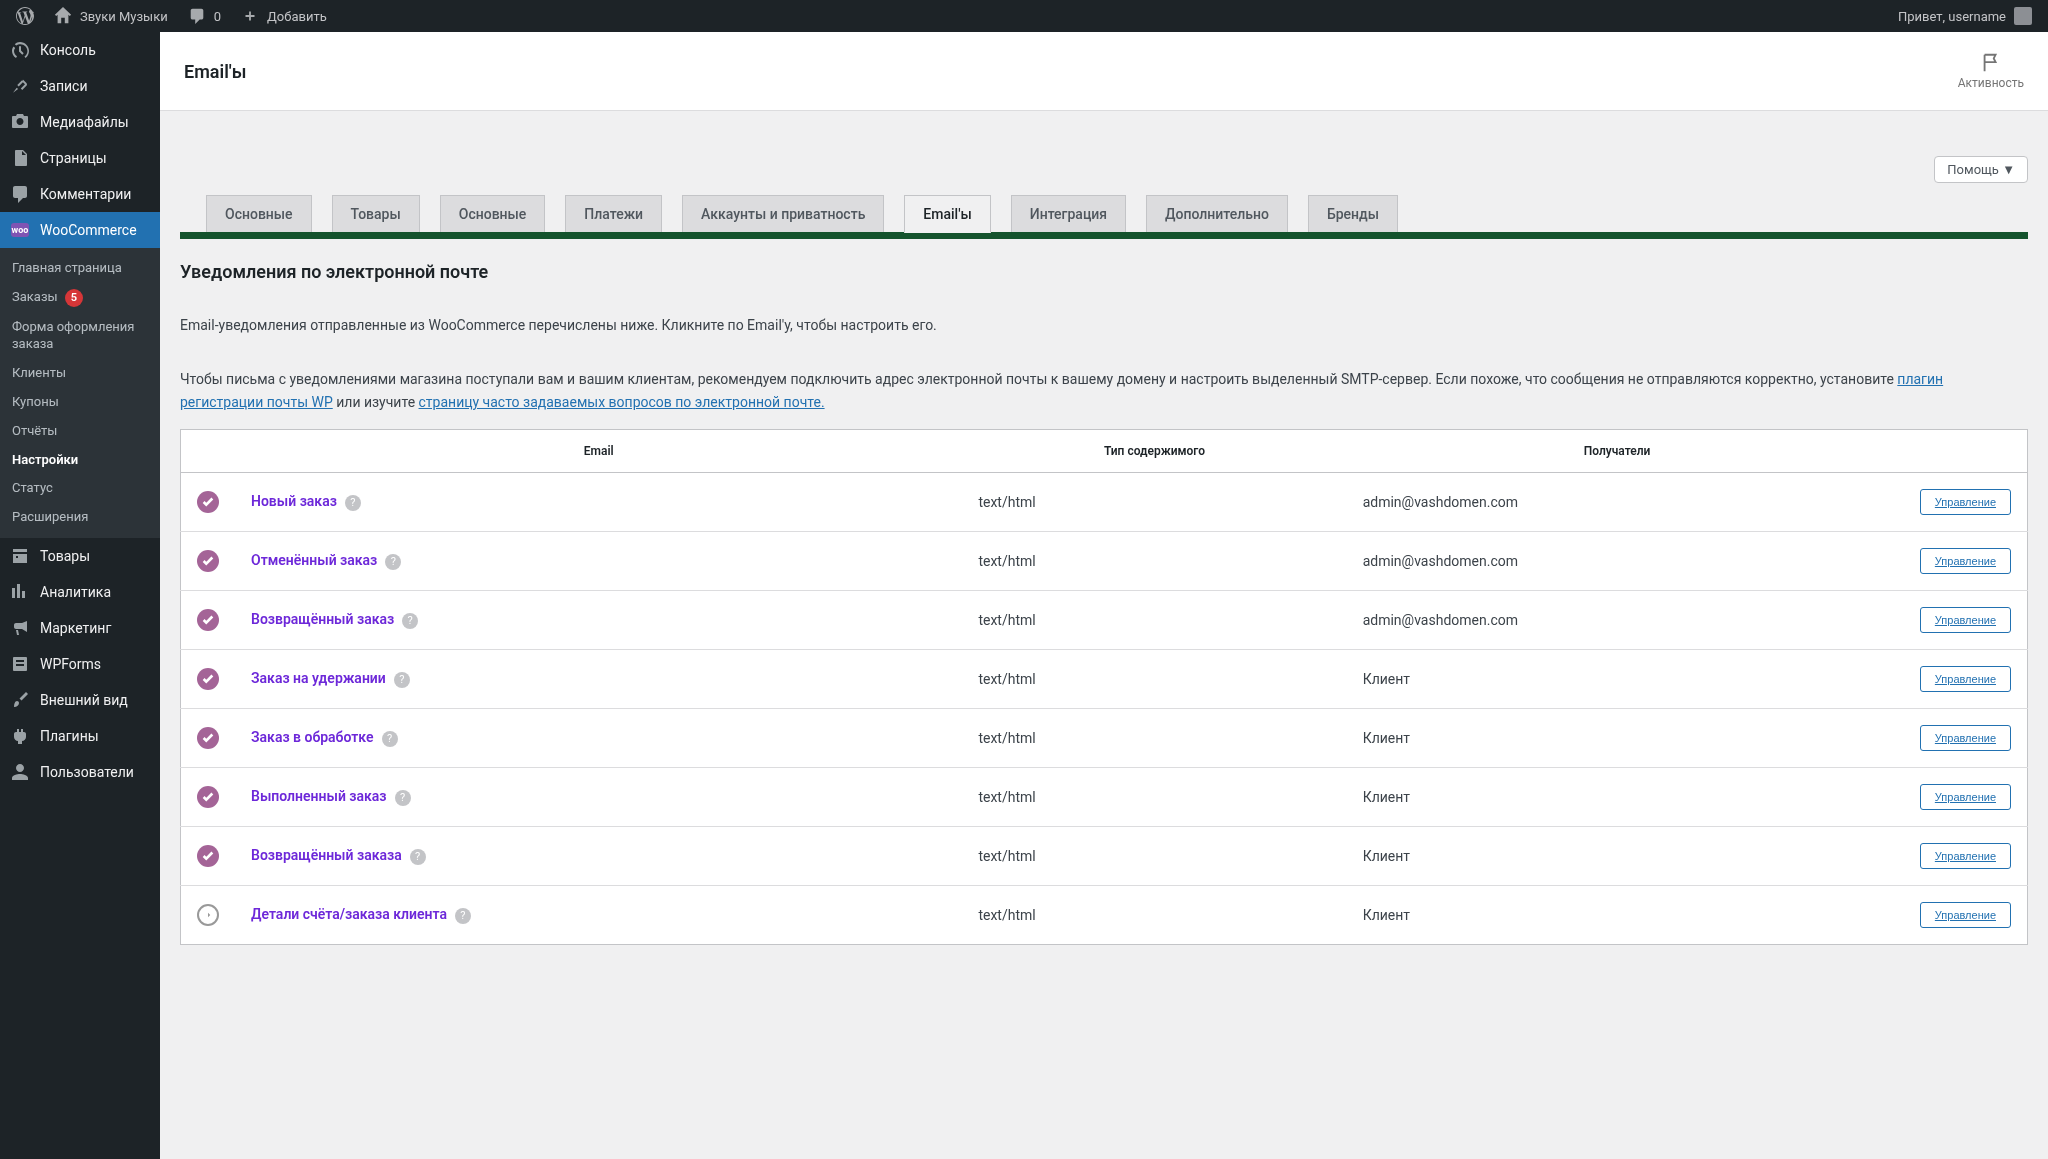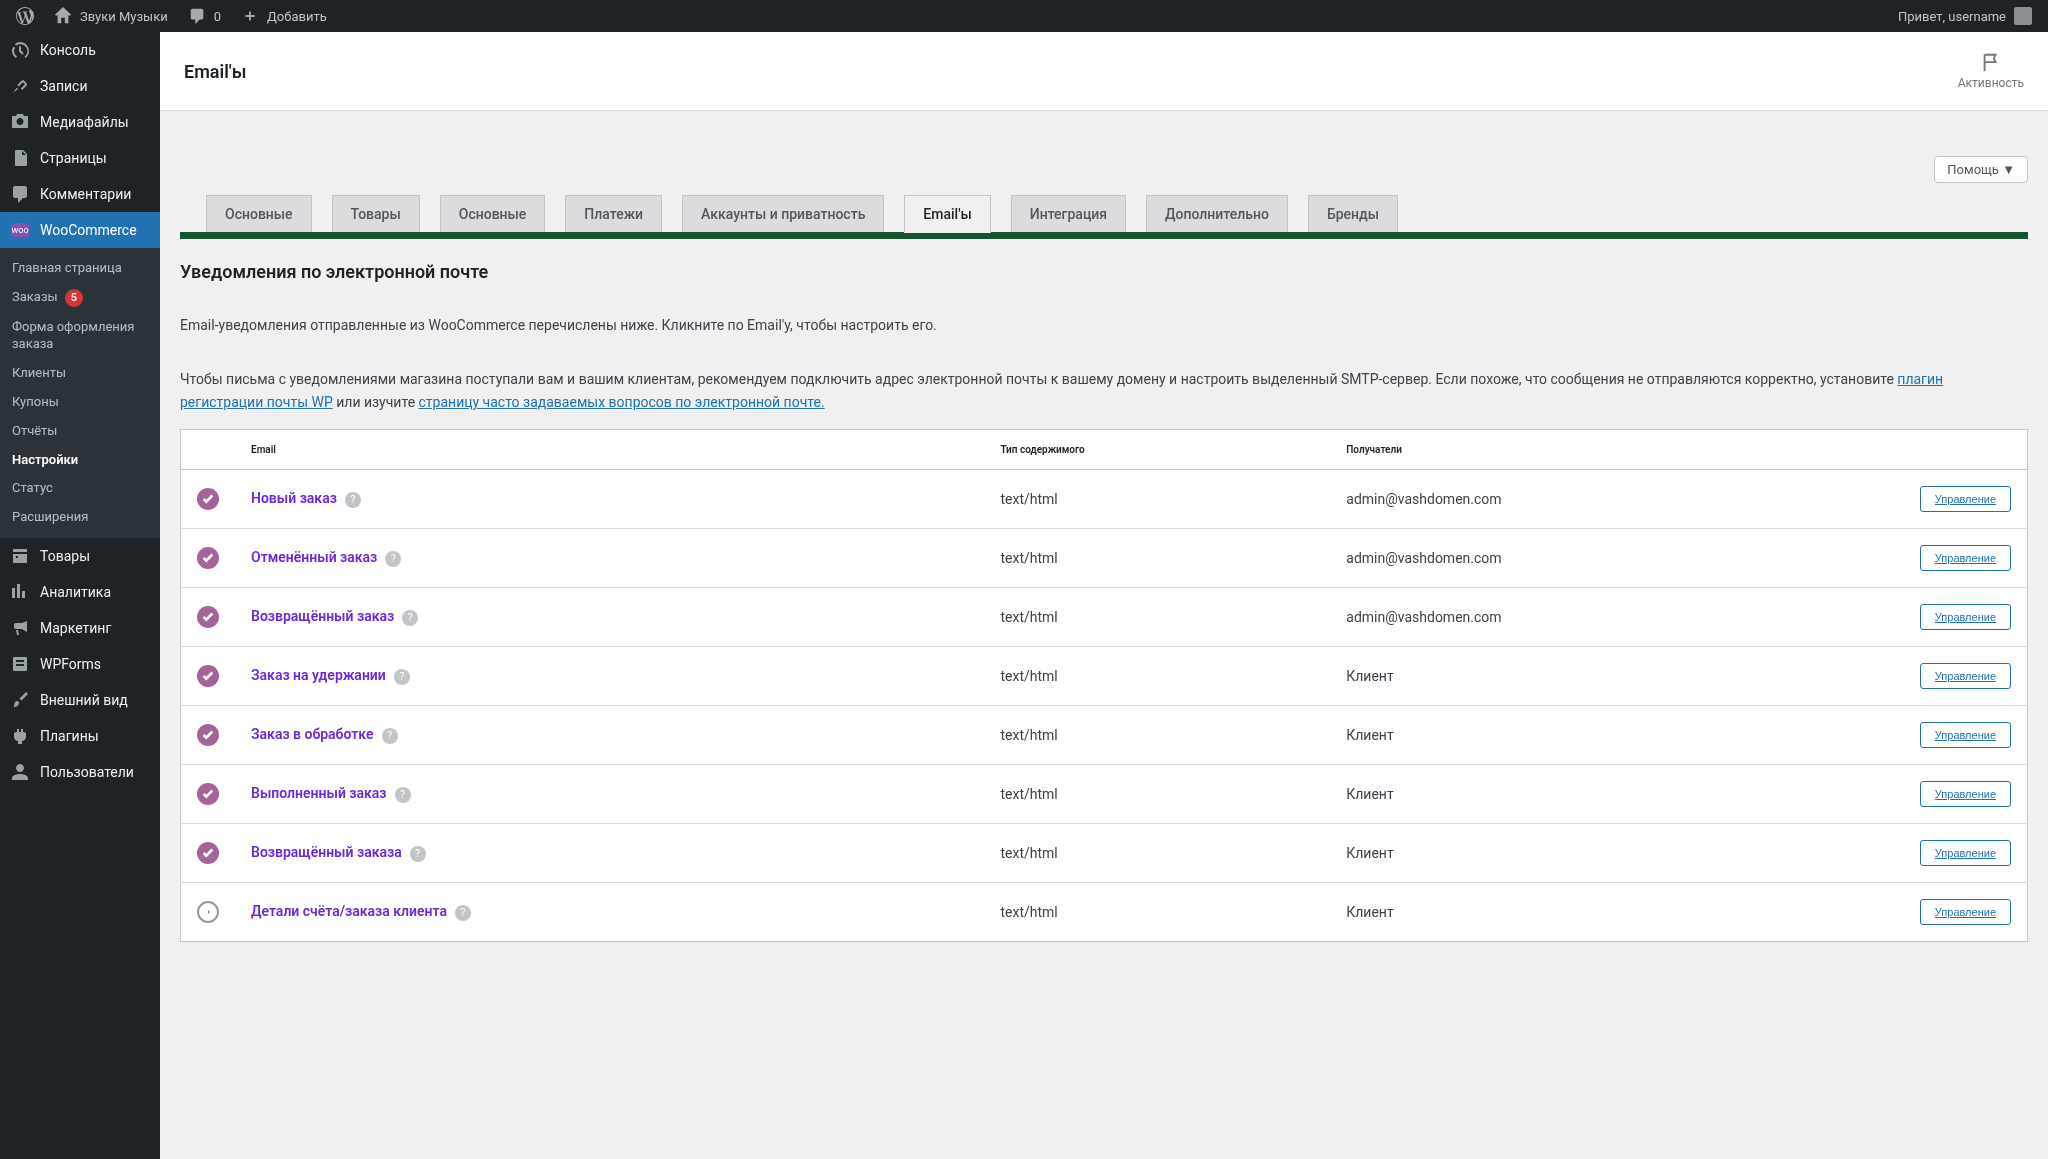--- a/index.html
+++ b/index.html
@@ -53,21 +53,21 @@
   cursor: pointer;
   font-size: 14px;
   gap: 10px;
 }
 .menu-item.current { background: #2271b1; color: #fff; }
 .menu-icon { width: 20px; height: 20px; display: flex; align-items: center; justify-content: center; }
 .menu-icon svg { width: 20px; height: 20px; fill: rgba(240,246,252,.6); }
 .woo-icon {
   width: 18px; height: 14px; background: #7f54b3; border-radius: 3px;
   display: flex; align-items: center; justify-content: center;
-  color: #fff; font-size: 9px; font-weight: normal;
+  color: #fff; font-size: 9px; font-weight: bold;
 }
 .submenu {
   background: #2c3338;
   padding: 6px 0;
 }
 .submenu-item {
   padding: 6px 12px;
   color: rgba(240,246,252,.7);
   cursor: pointer;
   font-size: 13px;
@@ -136,23 +136,23 @@
 
 
 .wc-table {
   width: 100%;
   background: #fff;
   border: 1px solid #c3c4c7;
   border-collapse: collapse;
   margin-top: 16px;
 }
 .wc-table th {
-  text-align: left;
+  text-align: center;
   padding: 14px 16px;
-  font-size: 10px;
+  font-size: 12px;
   font-weight: 600;
   color: #1d2327;
   border-bottom: 1px solid #c3c4c7;
 }
 .wc-table td {
   padding: 16px;
   font-size: 14px;
   color: #3c434a;
   border-bottom: 1px solid #dcdcde;
   vertical-align: middle;

